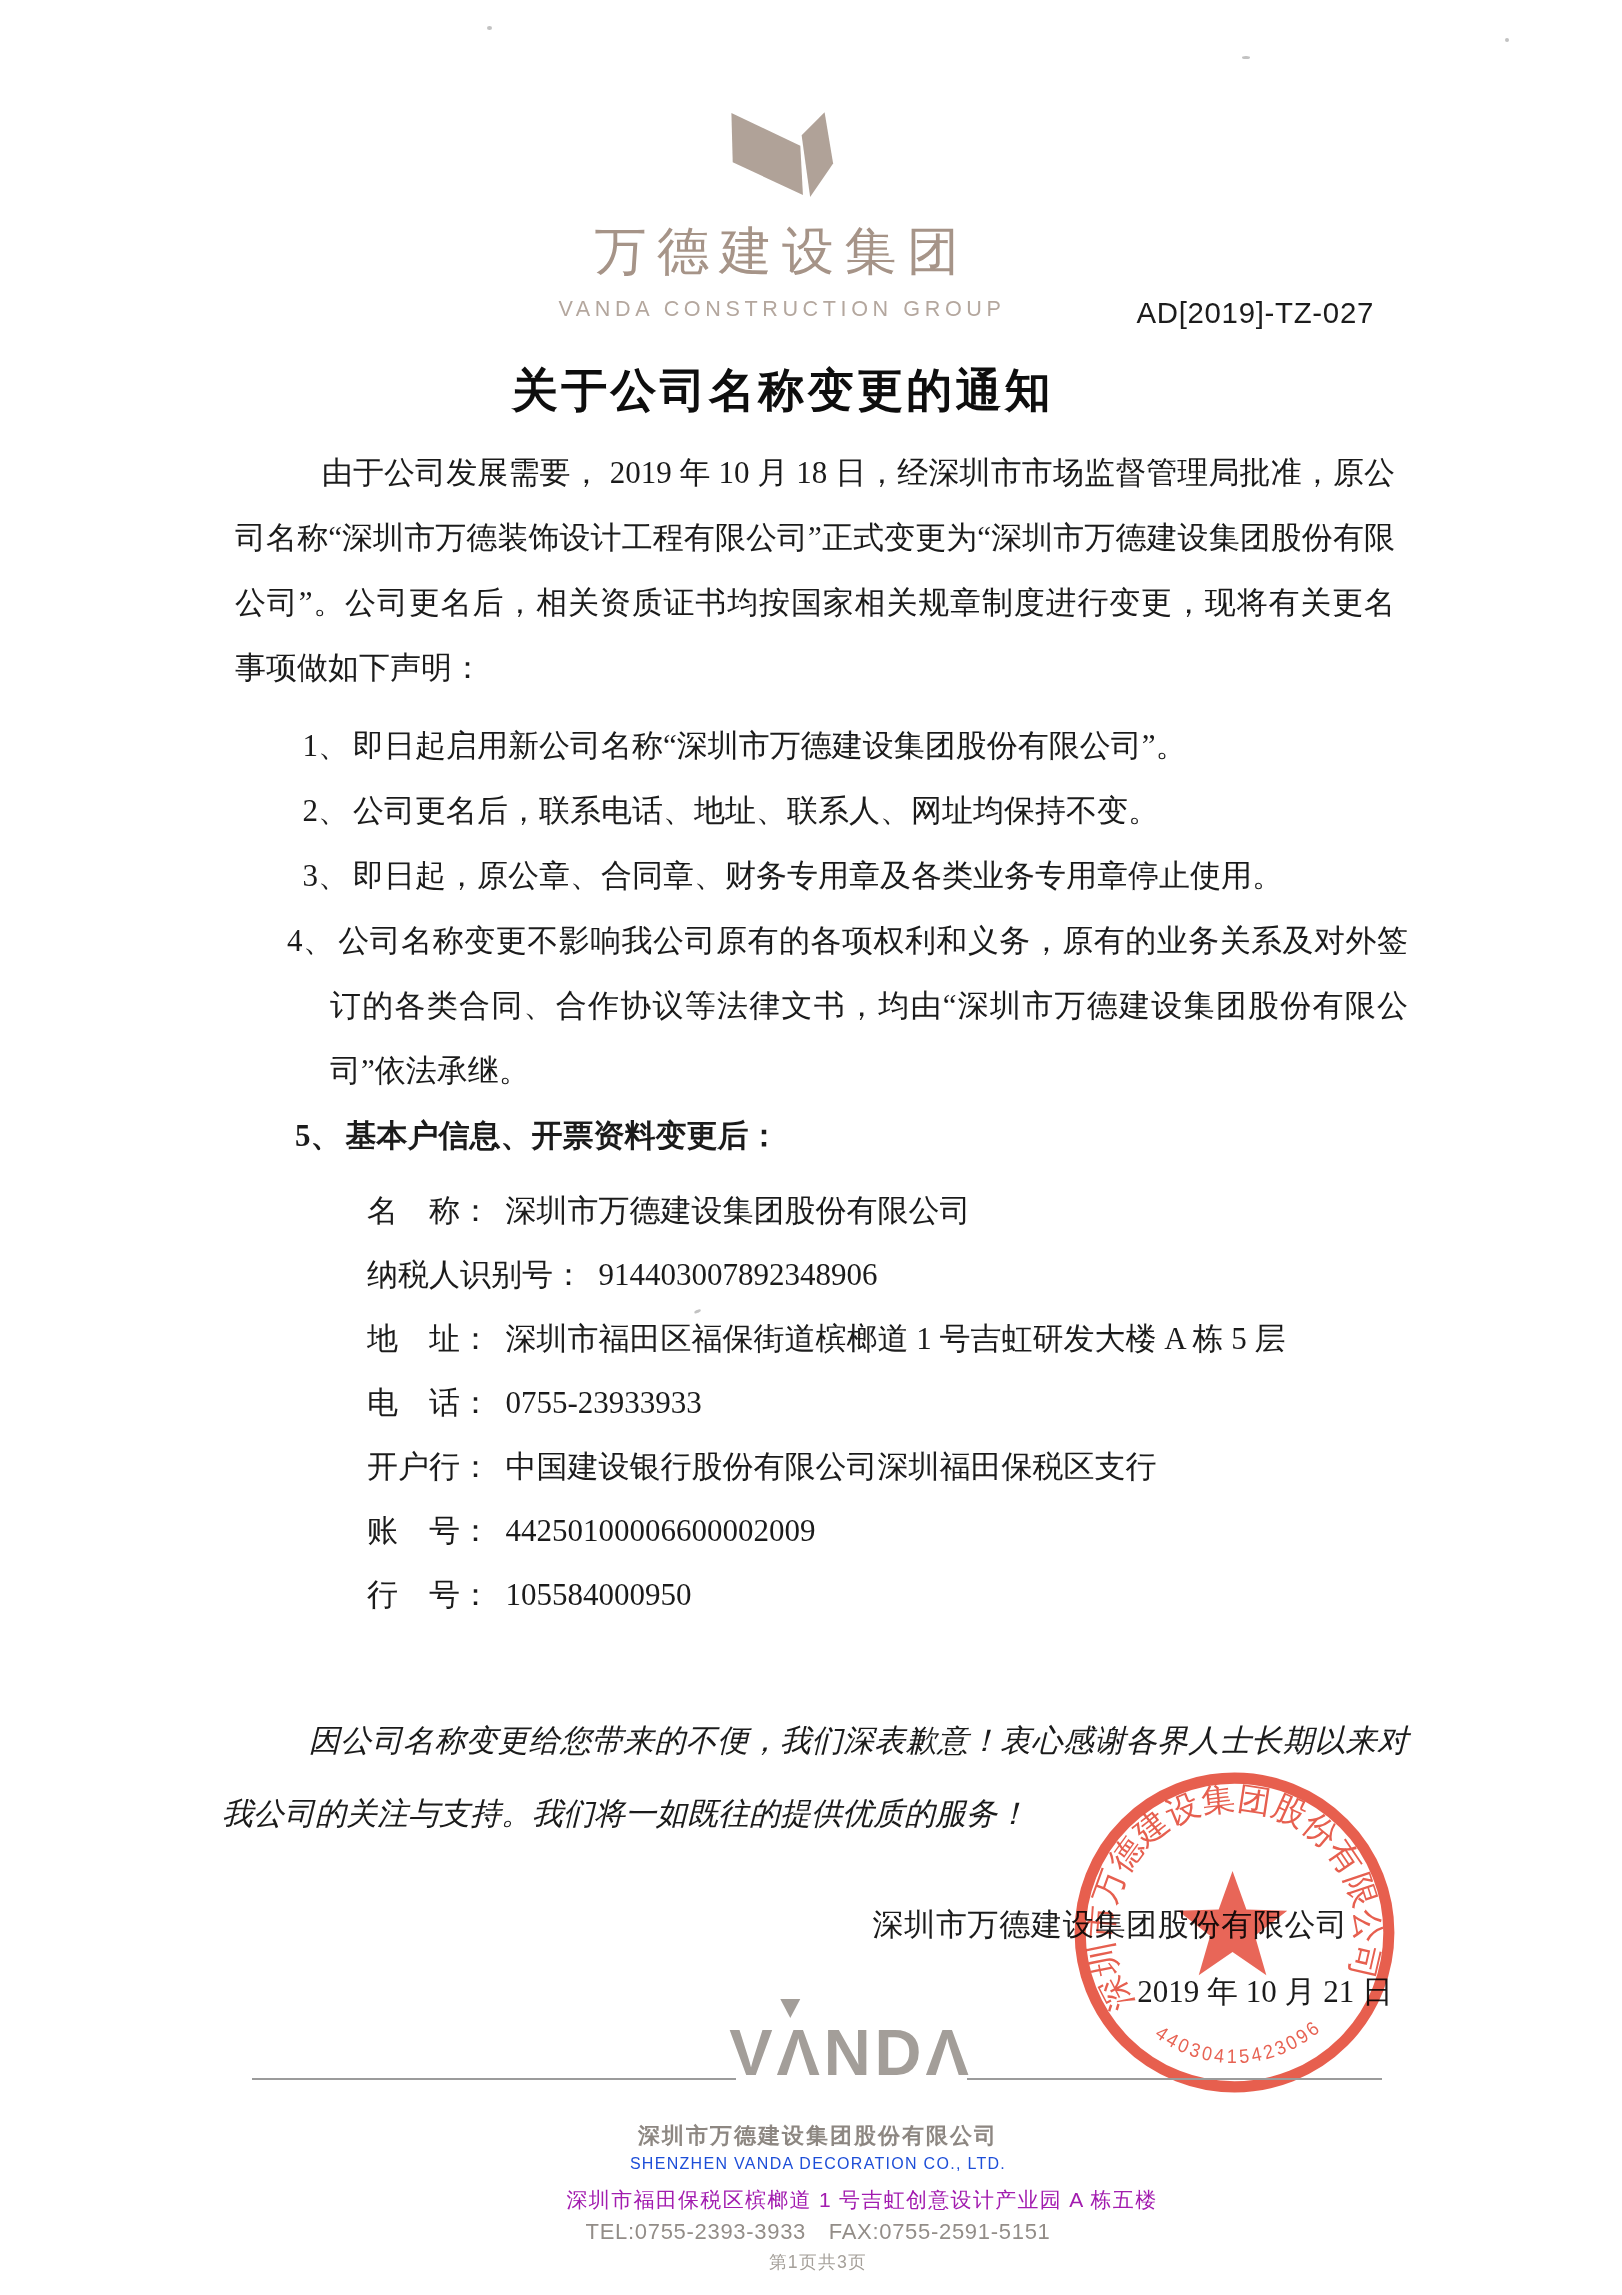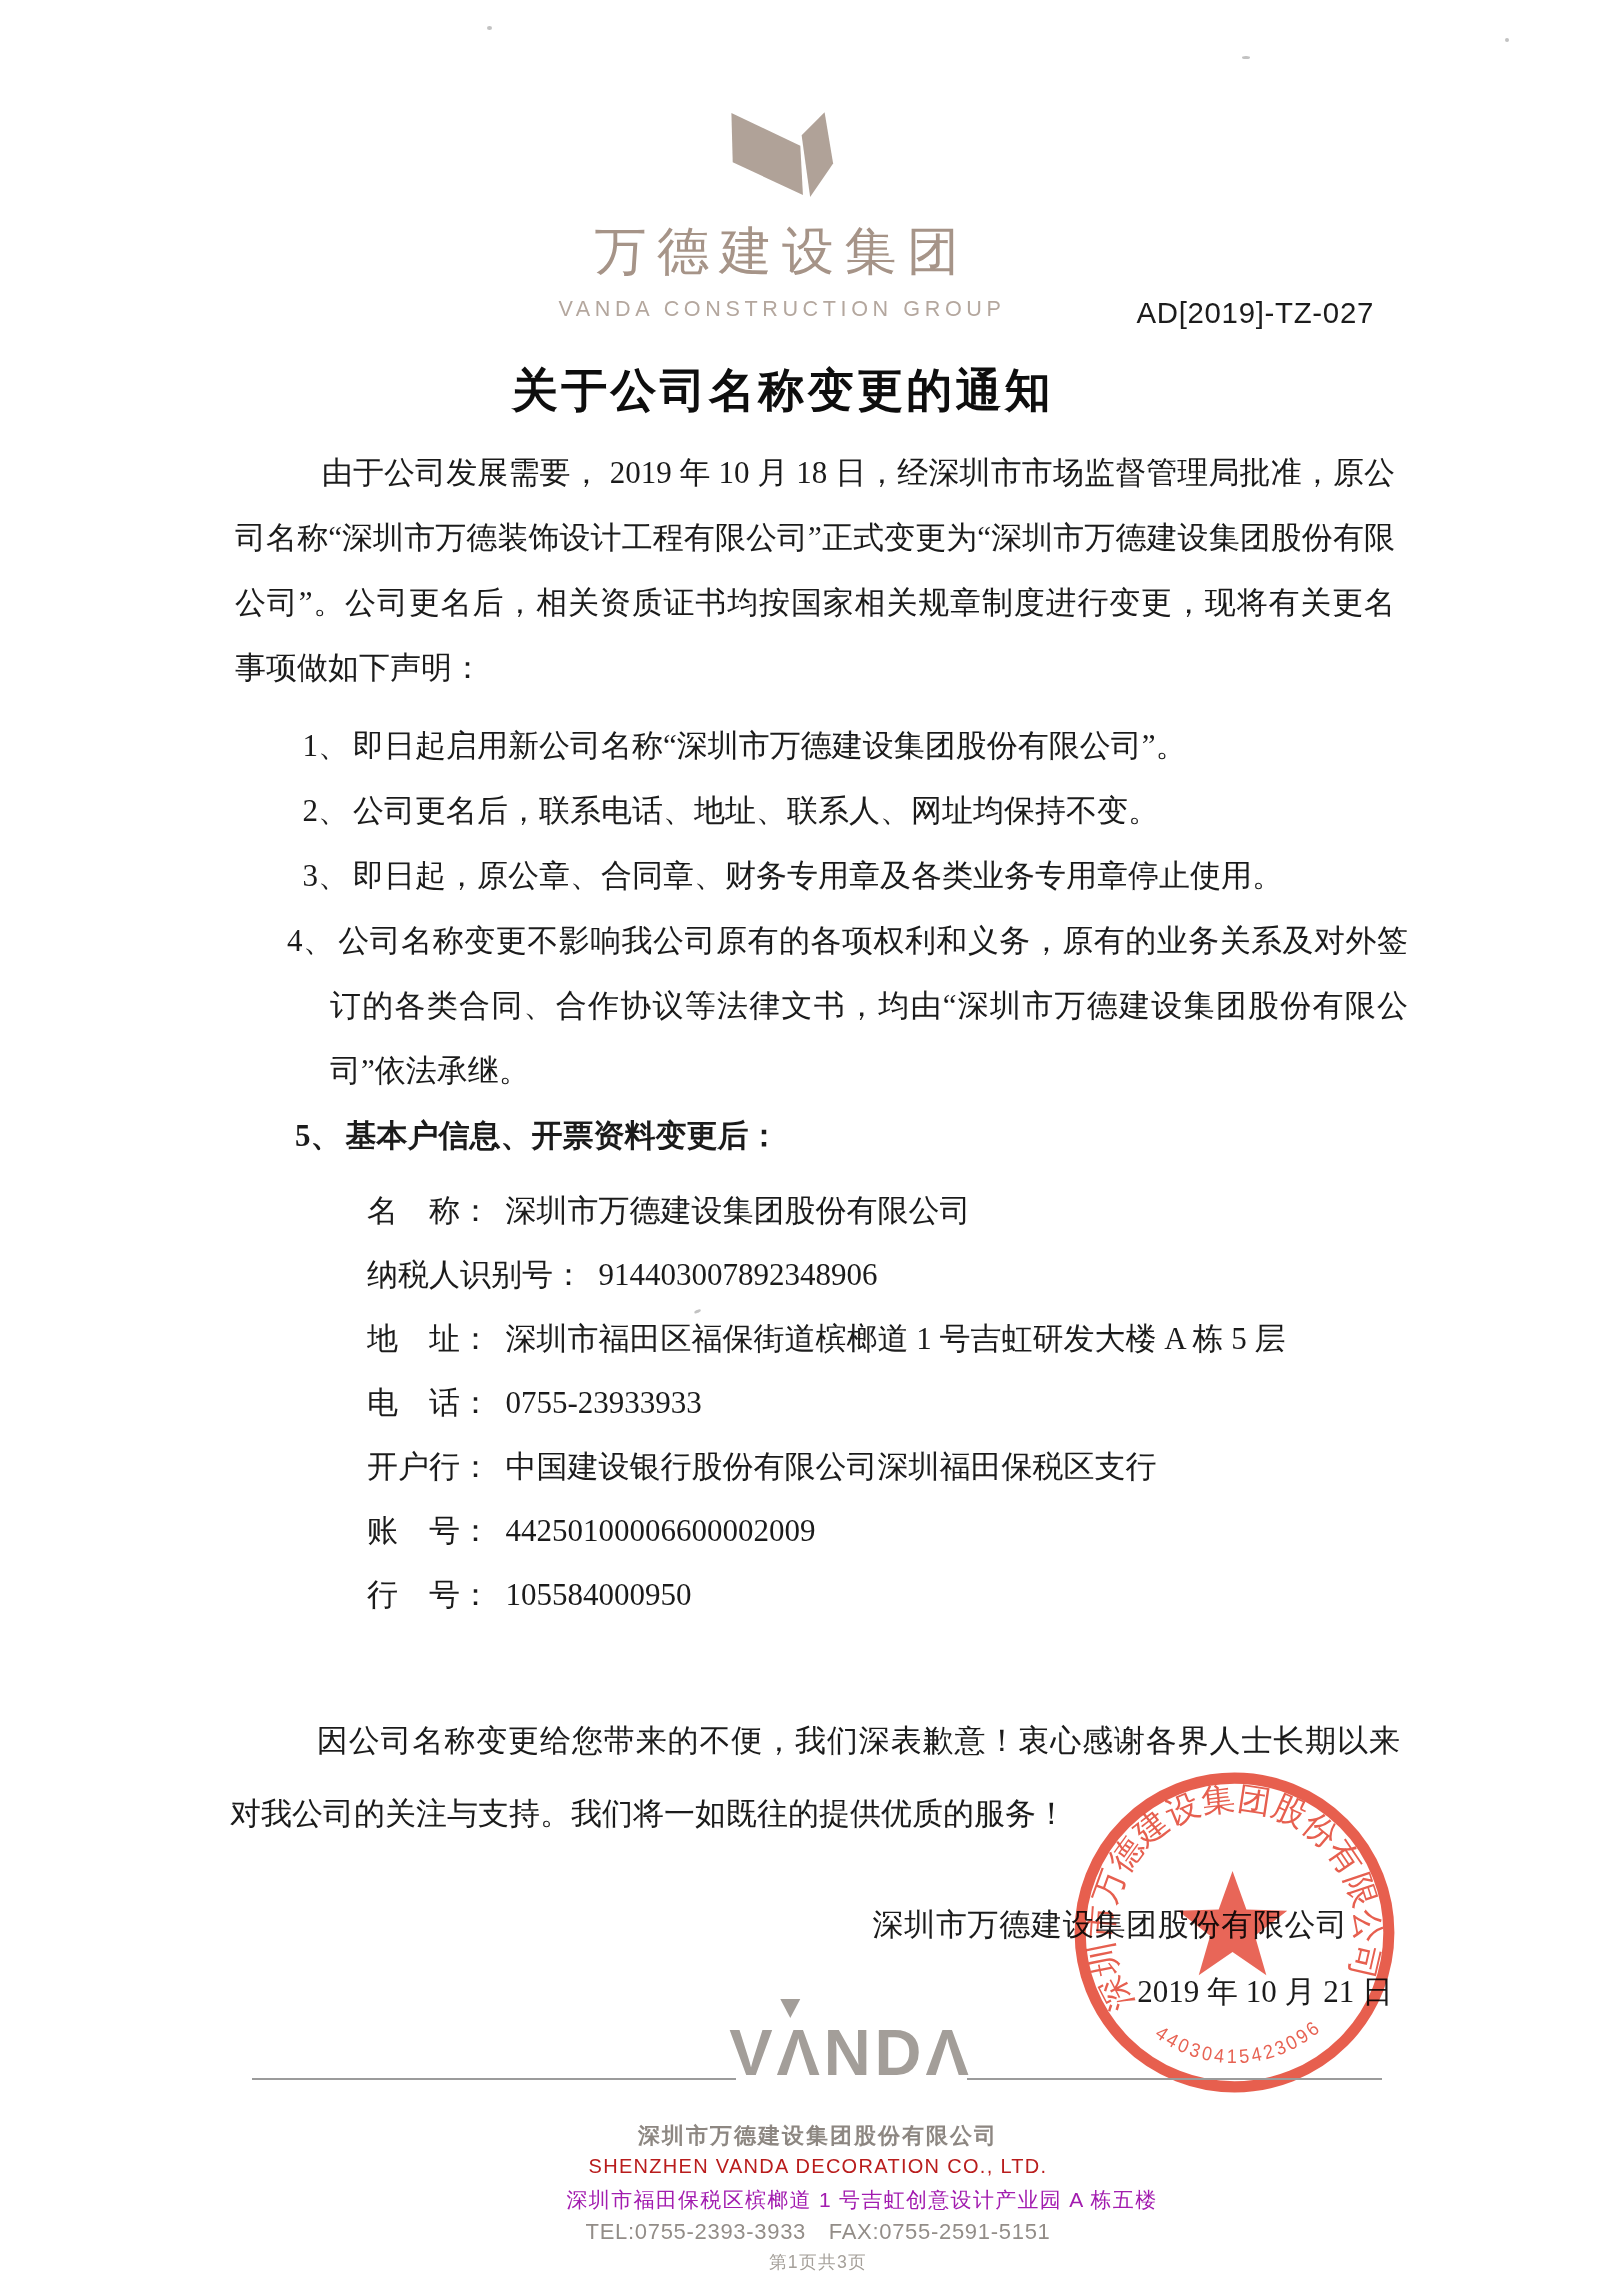--- a/index.html
+++ b/index.html
@@ -40,21 +40,21 @@
     font-size:31px;line-height:65px;text-align:justify;
   }
   .intro{margin:13px;text-indent:2.8em;}
   .list-item{padding-left:108px;text-indent:-27.5px;}
   .list-item.hang{text-indent:-43px;}
   .list-item .num{margin-right:3.9px;}
   .list-item.strong{font-weight:bold;padding-left:73px;text-indent:0;}
   .details{margin-left:145px;margin-top:10.5px;line-height:64px;}
   .detail-row{white-space:nowrap;}
   .detail-row .label{margin-right:14.4px;}
-  .closing{margin:8px;margin-top:77px;text-indent:2.8em;line-height:73px;}
+  .closing{margin:0;margin-top:77px;text-indent:2.8em;line-height:73px;font-style:italic;}
   
   .sig-company{position:absolute;top:1904px;right:275px;font-size:31px;letter-spacing:0.7px;white-space:nowrap;}
   .sig-date{position:absolute;top:1971px;right:230px;font-size:31px;white-space:nowrap;}
   
   .stamp{
     position:absolute;left:1071px;top:1769px;width:327px;height:327px;
     opacity:.9;mix-blend-mode:multiply;pointer-events:none;
   }
   
   .rule{position:absolute;top:2078px;height:2px;background:#9b9b9b;}
@@ -66,21 +66,21 @@
     font-weight:bold;font-size:65px;letter-spacing:3.9px;color:#a39e99;white-space:nowrap;
   }
   .vanda-tri{
     position:absolute;left:51px;top:-15.7px;width:0;height:0;
     border-left:10.5px solid transparent;border-right:10.5px solid transparent;
     border-top:19.6px solid #a39e99;
   }
   .footer-text{position:absolute;left:818px;transform:translateX(-50%);text-align:center;white-space:nowrap;
     font-family:"Liberation Sans","DejaVu Sans",sans-serif;}
   .f-cn{top:2121px;font-size:22px;font-weight:bold;color:#8d8782;letter-spacing:2px;}
-  .f-en{top:2155px;font-size:20px;color:#b91c1c;letter-spacing:1.3px;}
+  .f-en{top:2155px;font-size:16px;color:#1d4ed8;letter-spacing:1.3px;}
   .f-addr{top:2186px;font-size:21px;color:#a21caf;letter-spacing:1.3px;margin-left:44px;}
   .f-tel{top:2217px;font-size:22px;color:#938d88;letter-spacing:0.7px;text-align:right;}
   .f-page{top:2250px;font-size:17.7px;color:#a5a09a;letter-spacing:1.3px;}
   
   .speck{position:absolute;background:#8f8f8f;border-radius:50%;opacity:.55;}
 </style>
 </head>
 <body>
 
 <div class="page">

